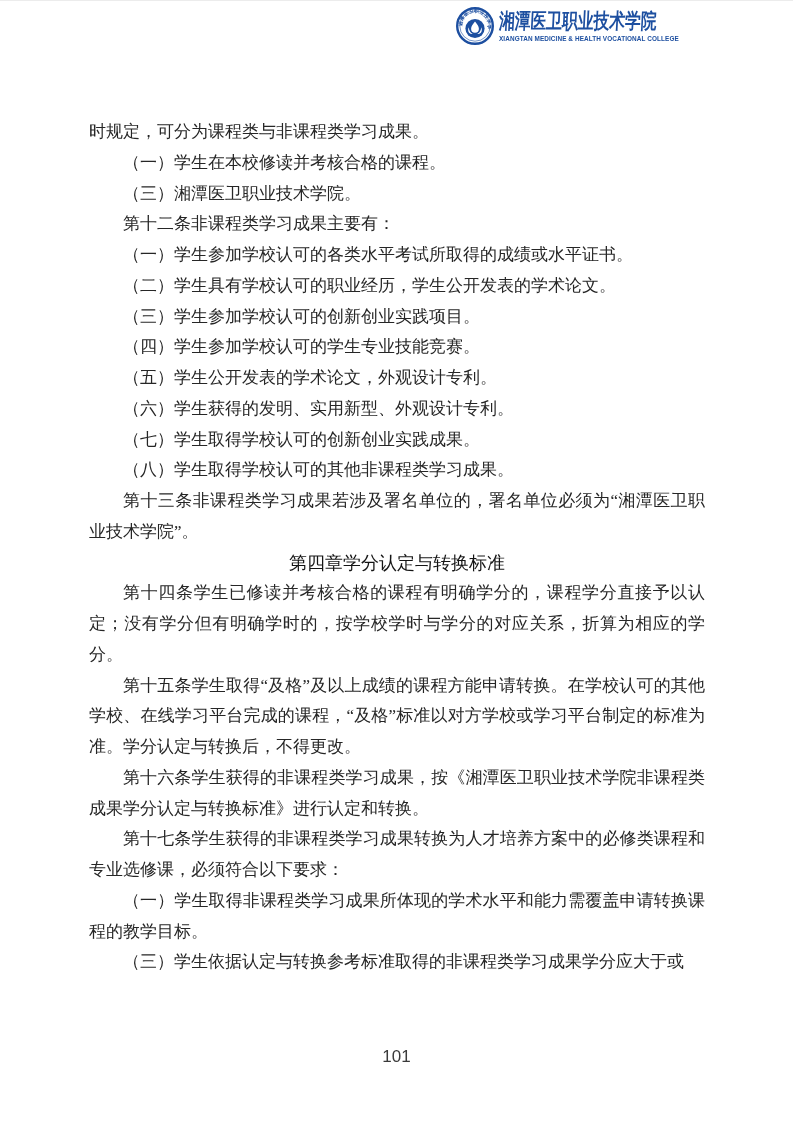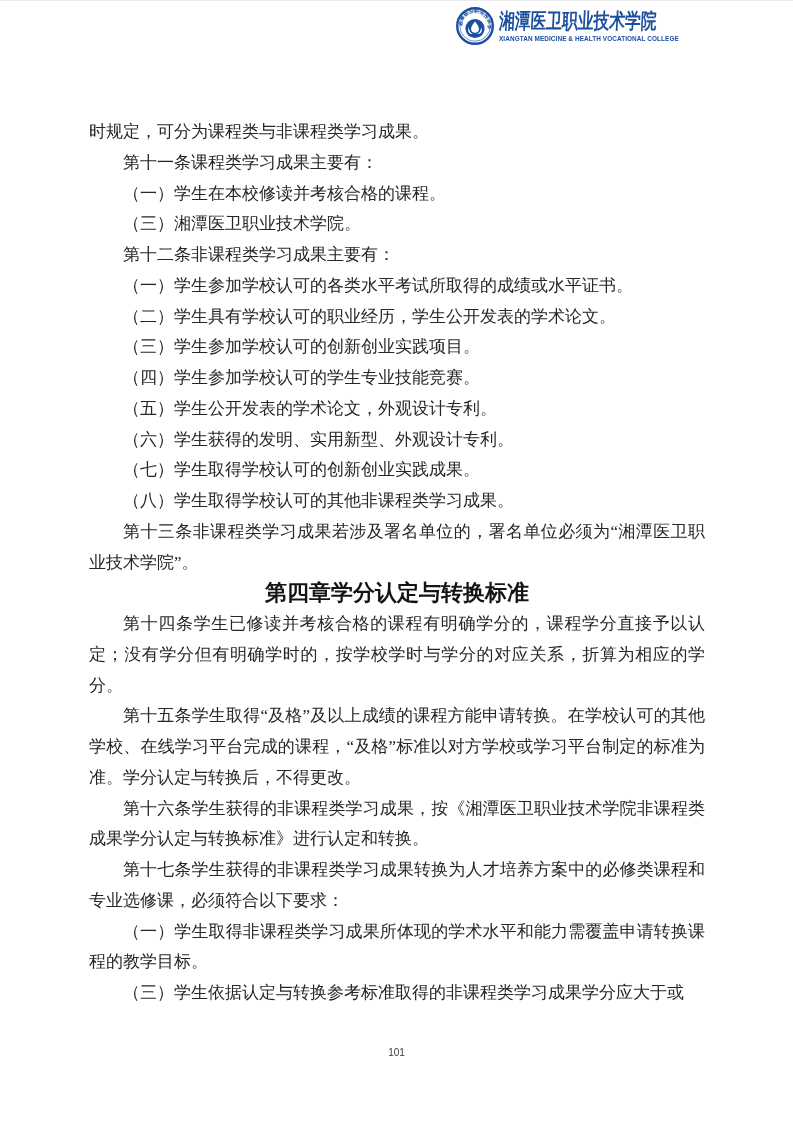--- a/index.html
+++ b/index.html
@@ -57,35 +57,35 @@
     line-height: 30.75px;
     color: #262626;
     text-align: justify;
     text-justify: inter-character;
   }
   .doc-body p.para { margin: 0; padding: 0; }
   .doc-body p.indent { text-indent: 2em; }
   .doc-body p.heading {
     text-align: center;
     text-indent: 0;
-    font-weight: bold;
-    font-size: 22px;
+    font-weight: normal;
+    font-size: 18px;
     color: #141414;
     font-family: "Liberation Sans", "DejaVu Sans", sans-serif;
   }
 
   
   .page-number {
     position: absolute;
     left: 0;
     top: 1046px;
     width: 100%;
     text-align: center;
     font-family: "Liberation Sans", "DejaVu Sans", sans-serif;
-    font-size: 10px;
+    font-size: 17px;
     color: #3a3a3a;
   }
 </style>
 </head>
 <body>
 
 <div class="page">
 
   <div class="logo-block">
     <svg class="emblem" viewBox="0 0 38 38" aria-hidden="true">
@@ -103,21 +103,20 @@
       <path d="M25.4 20.2 c-0.6 3.4 -1.8 5.6 -4.2 6.8 c3.4 0.4 5.6 -2.6 4.2 -6.8 Z" fill="#ffffff"></path>
     </svg>
     <div class="logo-text">
       <div class="logo-zh" style="color:#1d4fa0">湘潭医卫职业技术学院</div>
       <div class="logo-en" style="color:#1d4fa0">XIANGTAN MEDICINE &amp; HEALTH VOCATIONAL COLLEGE</div>
     </div>
   </div>
 
   <div class="doc-body">
       <p class="para flush">时规定，可分为课程类与非课程类学习成果。</p>
-      <p class="para indent">第十一条课程类学习成果主要有：</p>
       <p class="para indent">（一）学生在本校修读并考核合格的课程。</p>
       <p class="para indent">（三）湘潭医卫职业技术学院。</p>
       <p class="para indent">第十二条非课程类学习成果主要有：</p>
       <p class="para indent">（一）学生参加学校认可的各类水平考试所取得的成绩或水平证书。</p>
       <p class="para indent">（二）学生具有学校认可的职业经历，学生公开发表的学术论文。</p>
       <p class="para indent">（三）学生参加学校认可的创新创业实践项目。</p>
       <p class="para indent">（四）学生参加学校认可的学生专业技能竞赛。</p>
       <p class="para indent">（五）学生公开发表的学术论文，外观设计专利。</p>
       <p class="para indent">（六）学生获得的发明、实用新型、外观设计专利。</p>
       <p class="para indent">（七）学生取得学校认可的创新创业实践成果。</p>

